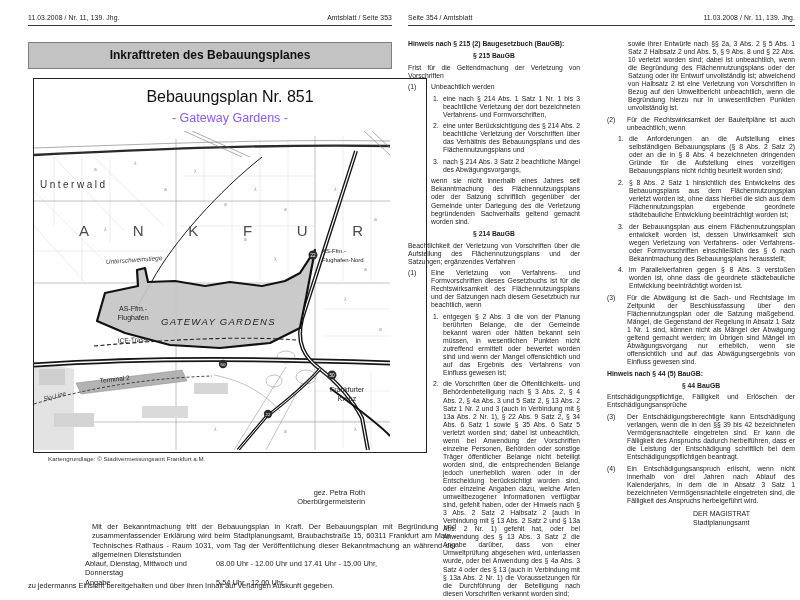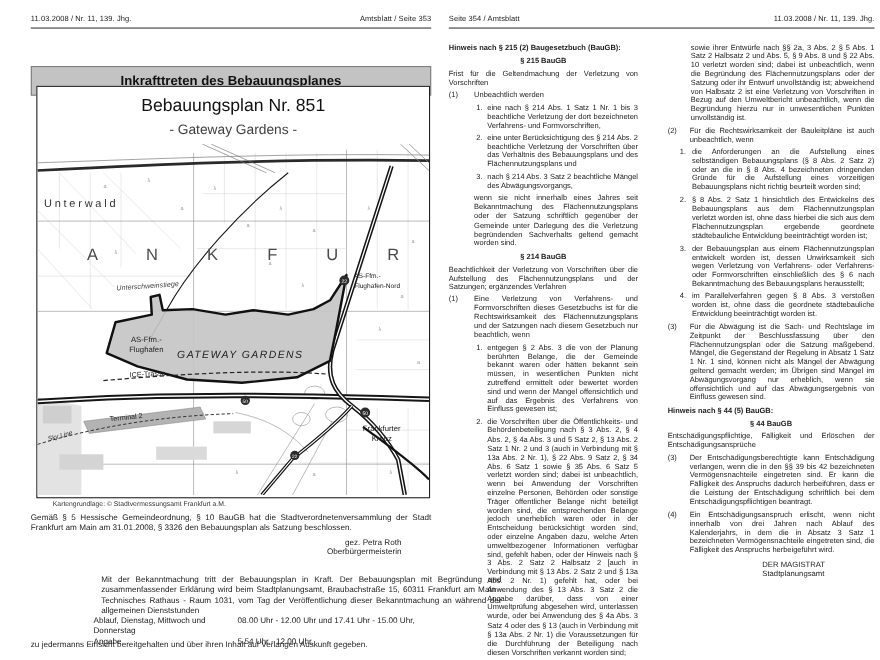--- a/index.html
+++ b/index.html
@@ -5,23 +5,23 @@
   html,body{margin:0;padding:0;}
   body{width:800px;height:600px;background:#ffffff;position:relative;overflow:hidden;
        font-family:"Liberation Sans", sans-serif;color:#1c1c1c;}
   .abs{position:absolute;}
   
   .hdr{font-size:6.8px;color:#222;letter-spacing:.1px;}
   .rule{border-top:1px solid #3a3a3a;height:0;}
   
   .titlebar{background:#c3c3c3;border:1px solid #7f7f7f;text-align:center;
             font-weight:bold;font-size:12px;line-height:25px;color:#111;}
-  .mapbox{border:1.3px solid #222;background:#fff;}
+  .mapbox{border:1.3px solid #222;background:#fff;padding-left:36px;}
   .map-title{width:100%;text-align:center;font-size:16px;color:#111;}
-  .map-sub{width:100%;text-align:center;font-size:12.5px;color:#404040;}
+  .map-sub{width:100%;text-align:center;font-size:12.5px;color:#8b5cf6;}
   .caption{font-size:6.2px;color:#333;}
   .lp-p{font-size:7.4px;line-height:9.3px;text-align:justify;color:#1c1c1c;}
   .sig{font-size:7.4px;line-height:9.3px;text-align:right;}
   .hours-row{display:flex;font-size:7.4px;line-height:9.3px;}
   .hours-days{width:131px;flex:none;}
   
   .col{display:flex;flex-direction:column;gap:3.4px;font-size:6.8px;line-height:8.05px;
        text-align:justify;color:#1c1c1c;}
   .hb-left{font-weight:bold;white-space:nowrap;text-align:left;}
   .hb-center{font-weight:bold;text-align:center;margin-top:1px;}
@@ -39,21 +39,21 @@
   svg text{font-family:"Liberation Sans", sans-serif;}
 </style>
 </head>
 <body>
 
 <div class="abs" style="left:0;top:0;width:400px;height:600px;">
   <div class="abs hdr" style="left:28px;top:14px;">11.03.2008 / Nr. 11, 139. Jhg.</div>
   <div class="abs hdr" style="right:8px;top:14px;">Amtsblatt / Seite 353</div>
   <div class="abs rule" style="left:28px;top:25px;width:364px;"></div>
 
-  <div class="abs titlebar" style="left:28px;top:42px;width:362px;height:25px;margin-top:18px;">Inkrafttreten des Bebauungsplanes</div>
+  <div class="abs titlebar" style="left:28px;top:42px;width:362px;height:25px;">Inkrafttreten des Bebauungsplanes</div>
 
   <div class="abs mapbox" style="left:33px;top:78px;width:356px;height:373px;">
     <div class="abs map-title" style="left:0;top:9px;">Bebauungsplan Nr. 851</div>
     <div class="abs map-sub" style="left:0;top:32px;">- Gateway Gardens -</div>
 
     <svg class="abs" style="left:0;top:52px;" width="356" height="319" viewBox="0 0 356 319">
 
       <g stroke="#d9d9d9" stroke-width="0.5">
         <line x1="20" y1="26" x2="20" y2="95"></line>
           <line x1="48" y1="26" x2="48" y2="150"></line>
@@ -170,21 +170,20 @@
         <circle cx="189" cy="233" r="4.2" fill="#2b2b2b"></circle>
         <text x="189" y="235" font-size="4.4" fill="#fff" text-anchor="middle">50</text>
         <circle cx="234" cy="283" r="4.2" fill="#2b2b2b"></circle>
         <text x="234" y="285" font-size="4.4" fill="#fff" text-anchor="middle">22</text>
       </g>
     </svg>
   </div>
 
   <div class="abs caption" style="left:48px;top:455px;">Kartengrundlage: © Stadtvermessungsamt Frankfurt a.M.</div>
 
-  <div class="abs lp-p" style="left:28px;top:466px;width:364px;">Gemäß § 5 Hessische Gemeindeordnung, § 10 BauGB hat die Stadtverordnetenversammlung der Stadt Frankfurt am Main am 31.01.2008, § 3326 den Bebauungsplan als Satzung beschlossen.</div>
   <div class="abs sig" style="left:200px;top:488px;width:165px;">
     <div>gez. Petra Roth</div>
     <div>Oberbürgermeisterin</div>
   </div>
   <div class="abs lp-p" style="left:44px;top:522px;width:364px;margin-left:48px;">Mit der Bekanntmachung tritt der Bebauungsplan in Kraft. Der Bebauungsplan mit Begründung und zusammenfassender Erklärung wird beim Stadtplanungsamt, Braubachstraße 15, 60311 Frankfurt am Main - Technisches Rathaus - Raum 1031, vom Tag der Veröffentlichung dieser Bekanntmachung an während der allgemeinen Dienststunden</div>
   <div class="abs" style="left:85px;top:559px;width:307px;">
     <div class="hours-row">
       <span class="hours-days">Ablauf, Dienstag, Mittwoch und Donnerstag</span>
       <span>08.00 Uhr - 12.00 Uhr und 17.41 Uhr - 15.00 Uhr,</span>
     </div>

